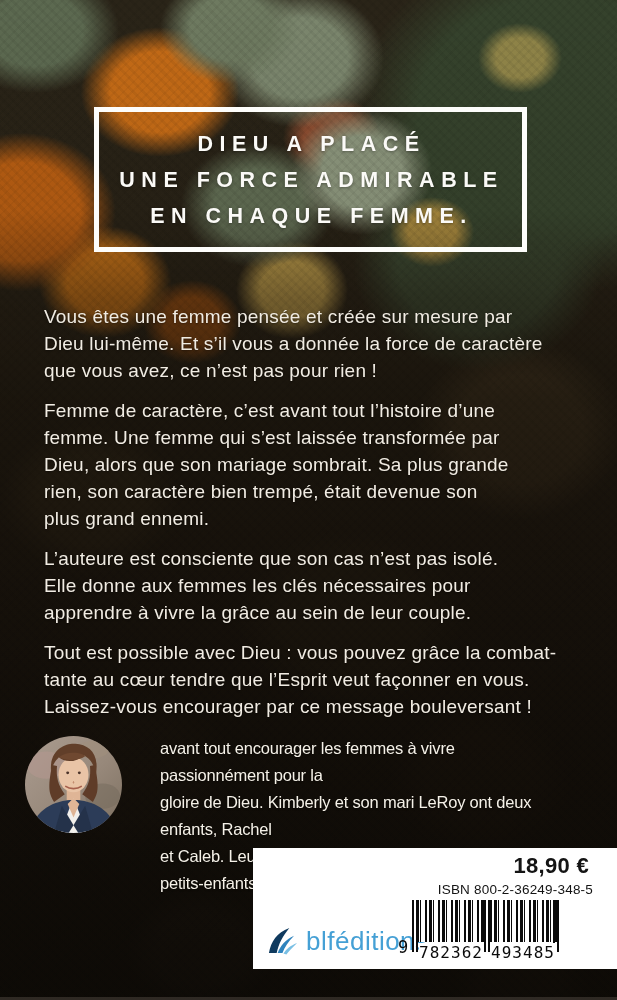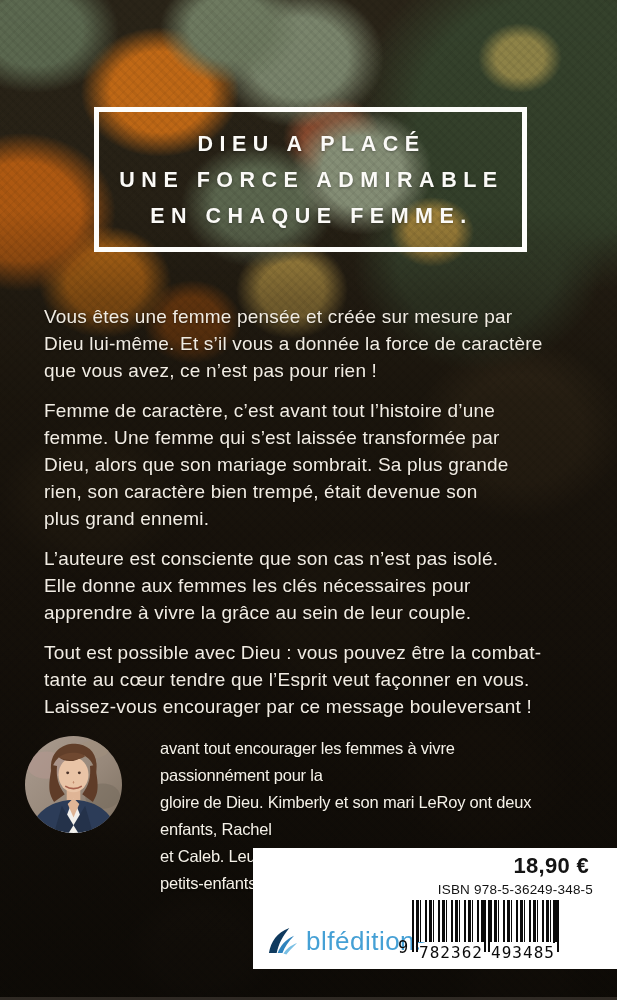--- a/index.html
+++ b/index.html
@@ -129,21 +129,21 @@
 Dieu lui-même. Et s’il vous a donnée la force de caractère
 que vous avez, ce n’est pas pour rien !</p>
     <p>Femme de caractère, c’est avant tout l’histoire d’une
 femme. Une femme qui s’est laissée transformée par
 Dieu, alors que son mariage sombrait. Sa plus grande
 rien, son caractère bien trempé, était devenue son
 plus grand ennemi.</p>
     <p>L’auteure est consciente que son cas n’est pas isolé.
 Elle donne aux femmes les clés nécessaires pour
 apprendre à vivre la grâce au sein de leur couple.</p>
-    <p>Tout est possible avec Dieu : vous pouvez être la combat-
+    <p>Tout est possible avec Dieu : vous pouvez grâce la combat-
 tante au cœur tendre que l’Esprit veut façonner en vous.
 Laissez-vous encourager par ce message bouleversant !</p>
   </div>
 
   <div class="author-photo">
     <svg viewBox="0 0 100 100" width="97" height="97">
       <defs>
         <linearGradient id="stone" x1="0" y1="0" x2="1" y2="1">
           <stop offset="0" stop-color="#ab9c90"></stop>
           <stop offset="0.55" stop-color="#97887a"></stop>
@@ -173,21 +173,21 @@
   </div>
 
   <div class="bio-text">
     <div class="bio-rest">avant tout encourager les femmes à vivre passionnément pour la
 gloire de Dieu. Kimberly et son mari LeRoy ont deux enfants, Rachel
 et Caleb. Leur petite tribu s’agrandit avec l’arrivée de petits-enfants !</div>
   </div>
 
   <div class="price-bar">
     <div class="price">18,90 €</div>
-    <div class="isbn">ISBN 978-5-36249-348-5</div>
+    <div class="isbn">ISBN 800-2-36249-348-5</div>
 
     <div class="publisher">
       <svg viewBox="0 0 34 32">
         <path d="M3 29 C5 17 11 8 24 3 C17 12 13 19 11 29 Z" fill="#0f3a5e"></path>
         <path d="M12 29 C15 21 20 15 29 11 C23 17 19 23 17 29 Z" fill="#2e83bd"></path>
         <path d="M18 29.5 C21 24.5 25 21.5 32 18.5 C27 23.5 23 27.5 21 30.5 Z" fill="#79bfe4"></path>
       </svg>
       <span class="publisher-name">blféditions</span>
     </div>
 

